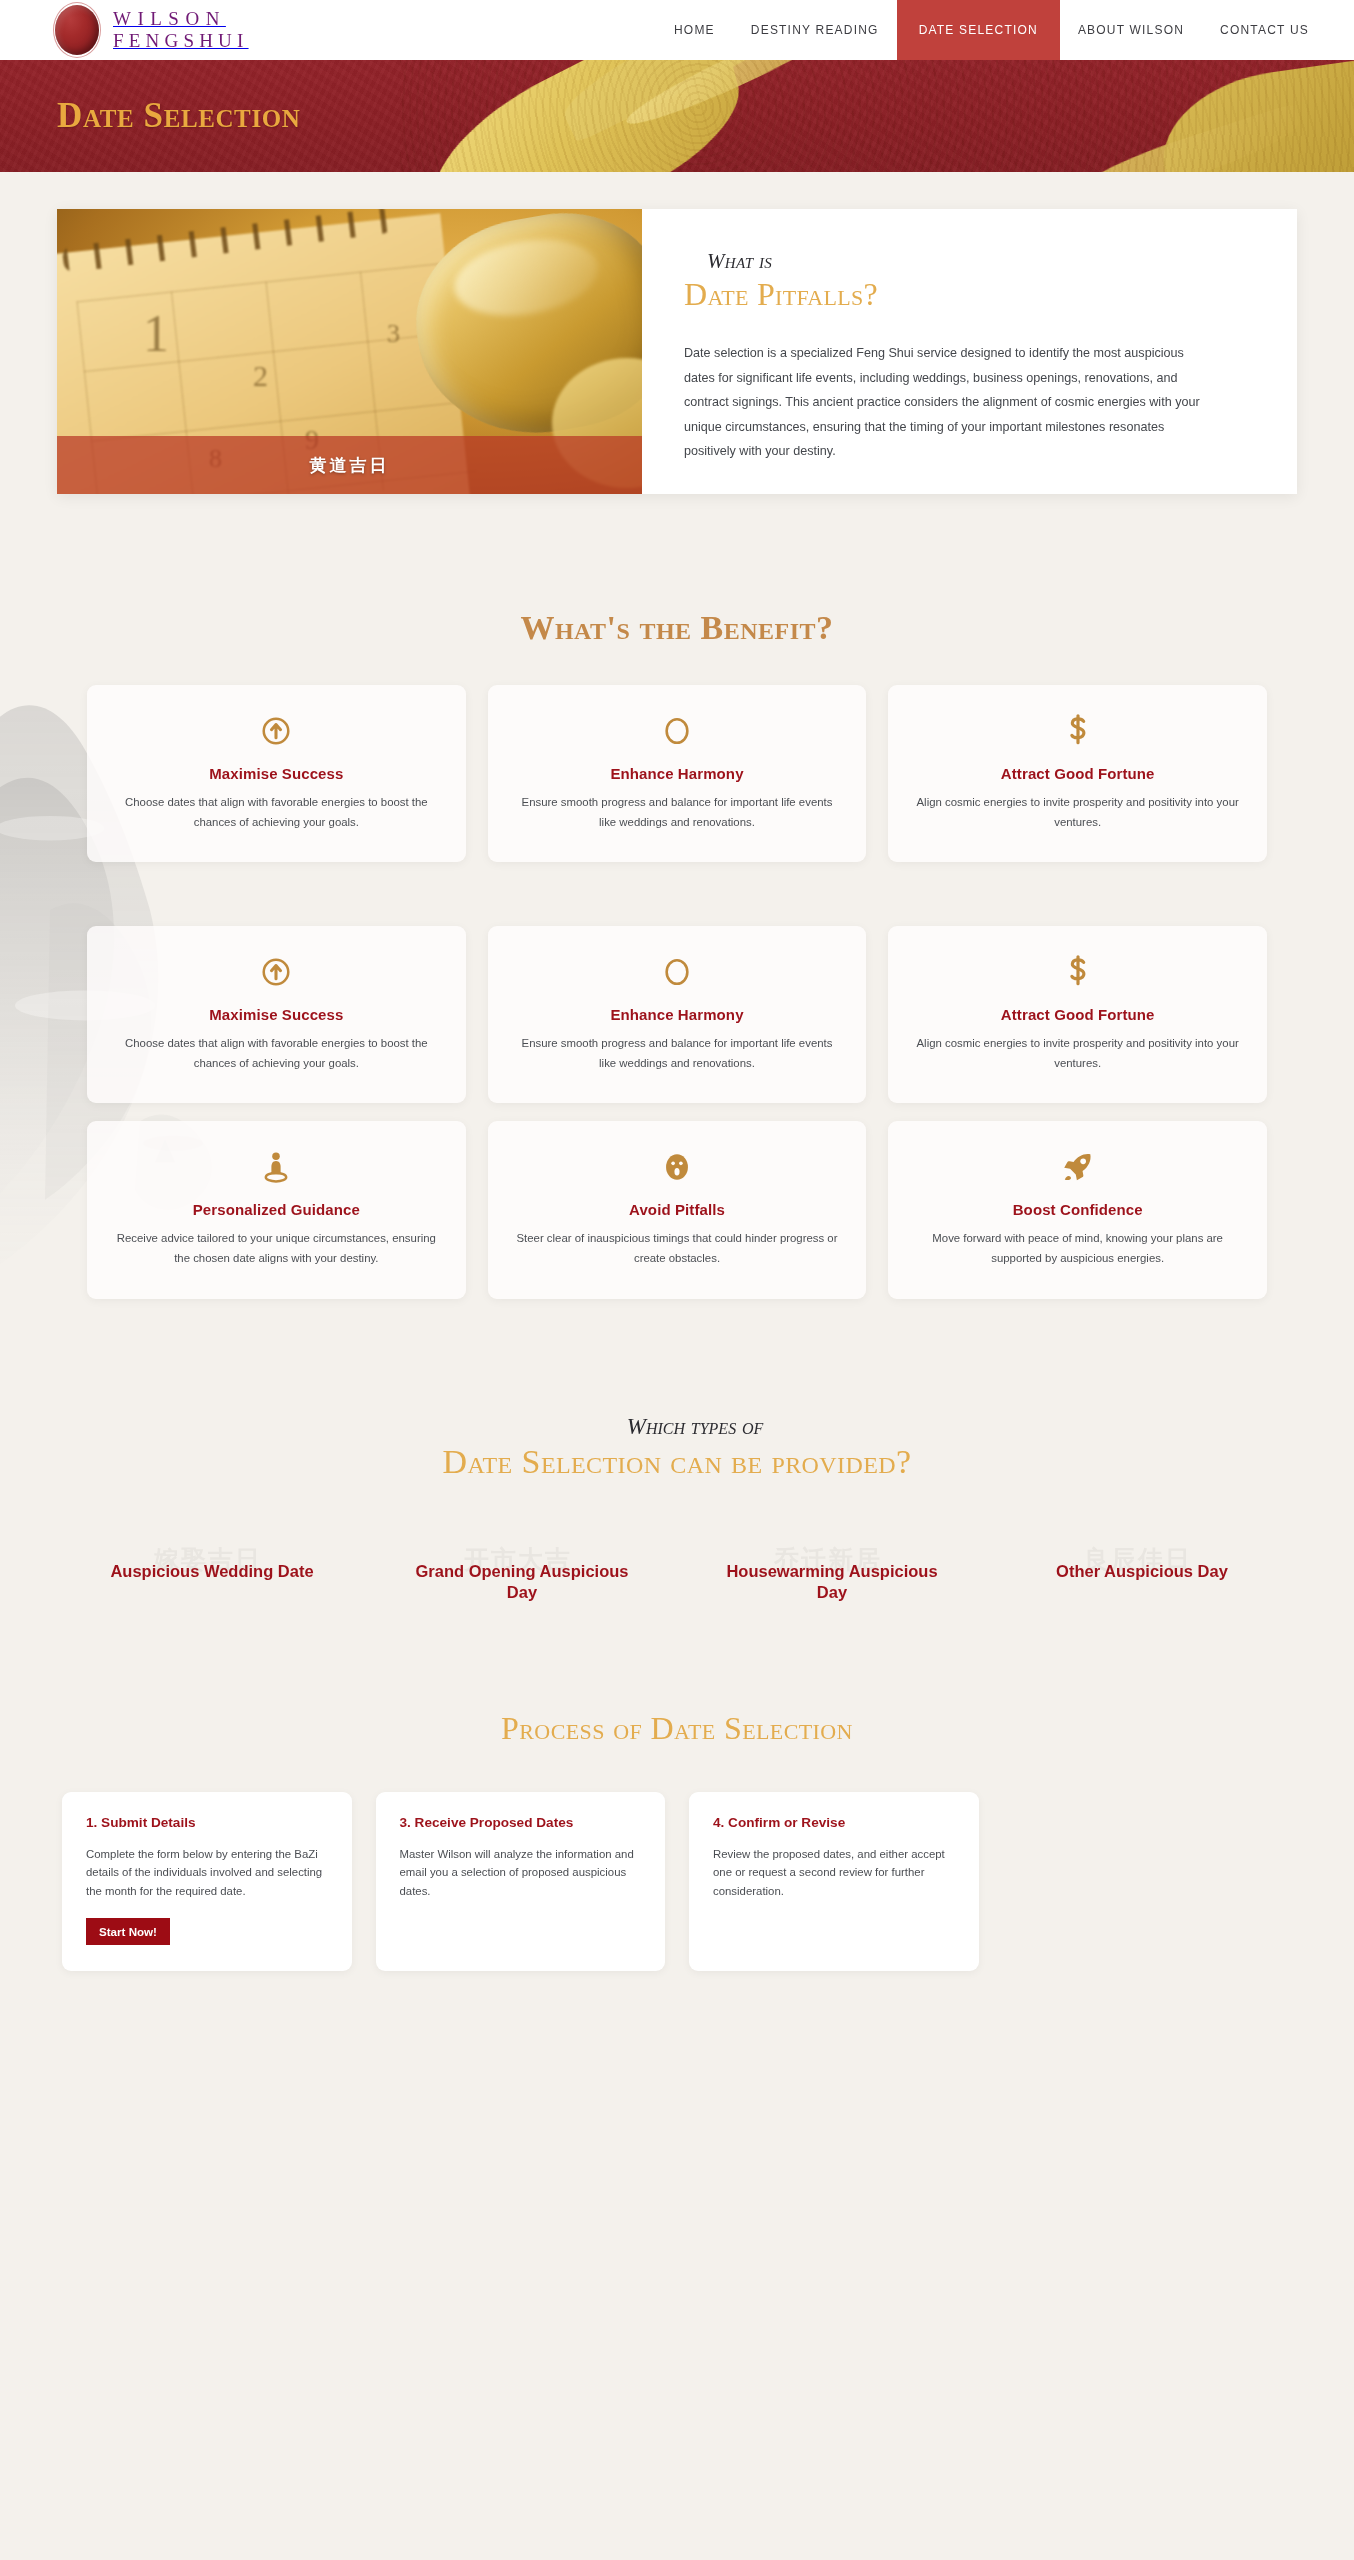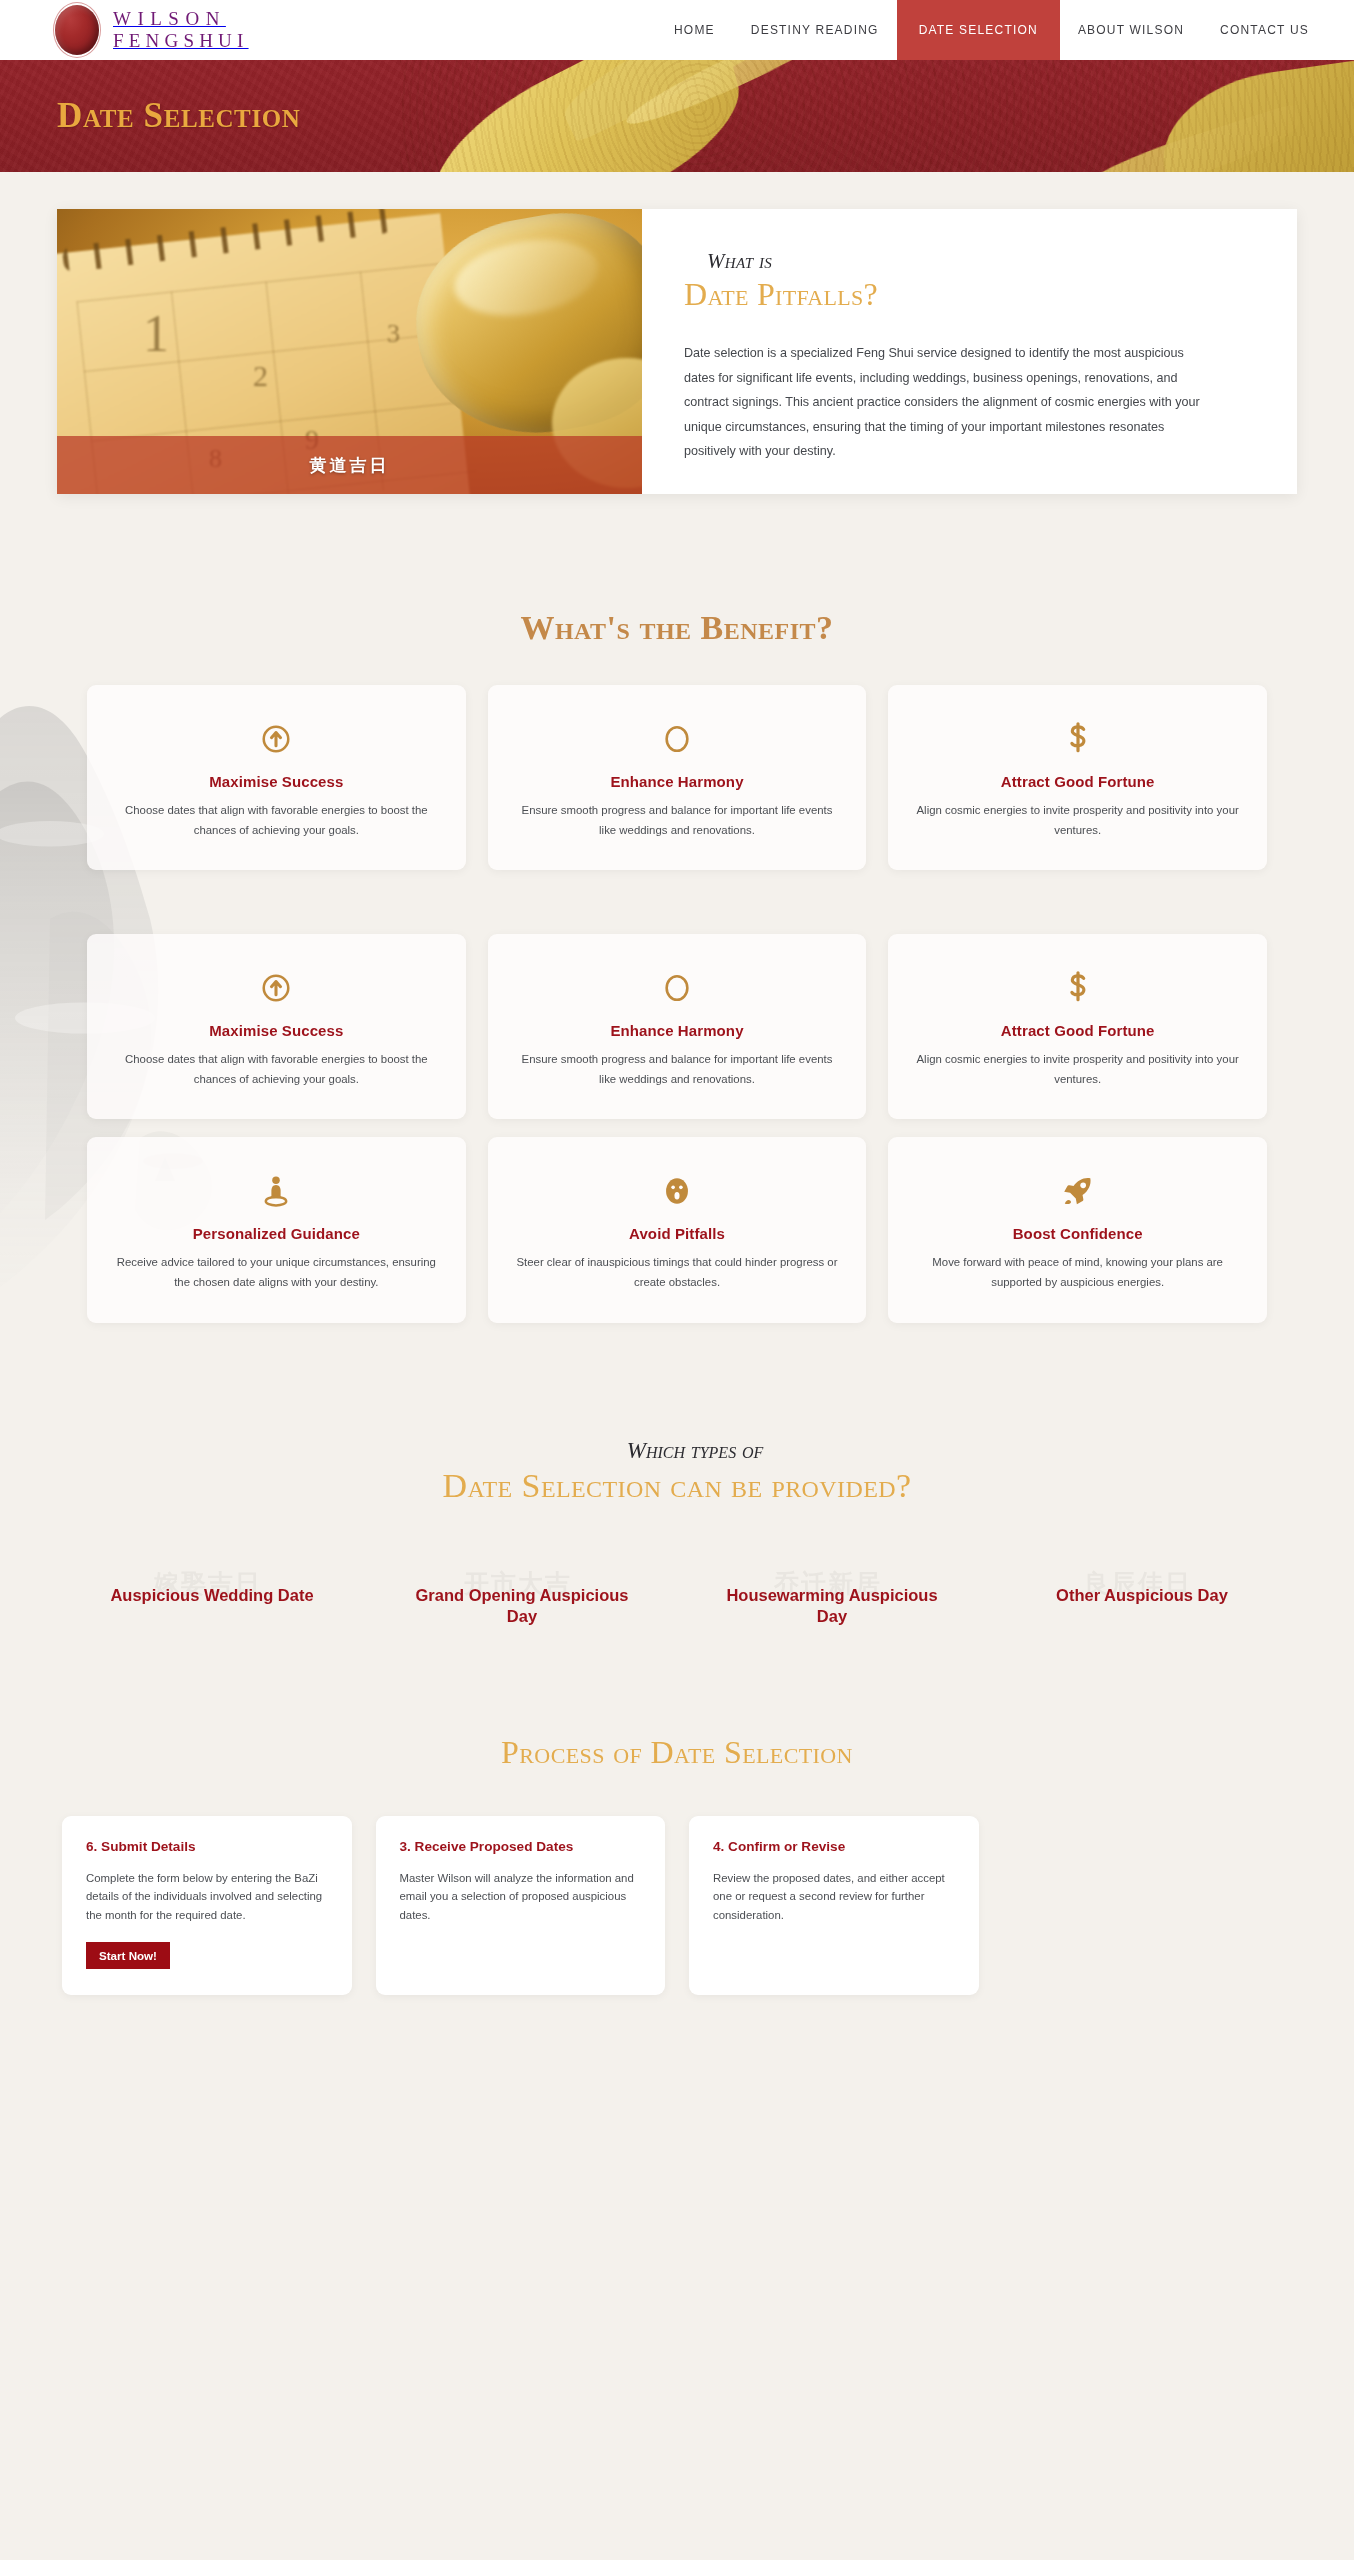--- a/index.html
+++ b/index.html
@@ -293,21 +293,21 @@
     display: grid;
     grid-template-columns: repeat(3, 1fr);
     gap: 22px;
     position: relative; z-index: 2;
   }
   .row-gap { height: 40px; }
   .bcard {
     background: rgba(255,253,252,.82);
     border-radius: 9px;
     box-shadow: 0 2px 10px rgba(0,0,0,.05);
-    padding: 34px 28px 30px;
+    padding: 26px 28px 30px;
     text-align: center;
   }
   .bcard.tall { min-height: 172px; }
   .bicon {
     height: 40px;
     display: flex; align-items: center; justify-content: center;
     color: #c08a3c;
   }
   .bcard-title {
     margin-top: 14px;
@@ -616,21 +616,21 @@
       <div class="type-cn">良辰佳日</div>
       <div class="type-en">Other Auspicious Day</div>
     </div>
   </div>
 </section>
 
 <section class="process-sec">
   <div class="process-title">Process of Date Selection</div>
   <div class="process-grid">
     <div class="pcard">
-      <div class="pcard-title">6. Submit Details</div>
+      <div class="pcard-title">1. Submit Details</div>
       <div class="pcard-desc">Complete the form below by entering the BaZi details of the individuals involved and selecting the month for the required date.</div>
       <button class="start-btn">Start Now!</button>
     </div>
     <div class="pcard">
       <div class="pcard-title">3. Receive Proposed Dates</div>
       <div class="pcard-desc">Master Wilson will analyze the information and email you a selection of proposed auspicious dates.</div>
     </div>
     <div class="pcard">
       <div class="pcard-title">4. Confirm or Revise</div>
       <div class="pcard-desc">Review the proposed dates, and either accept one or request a second review for further consideration.</div>

